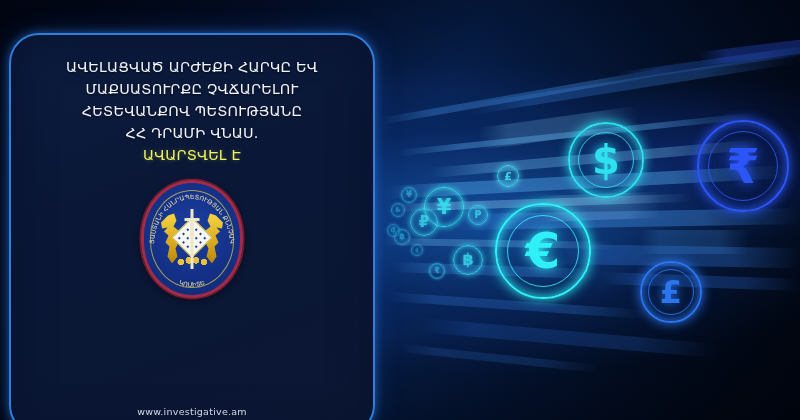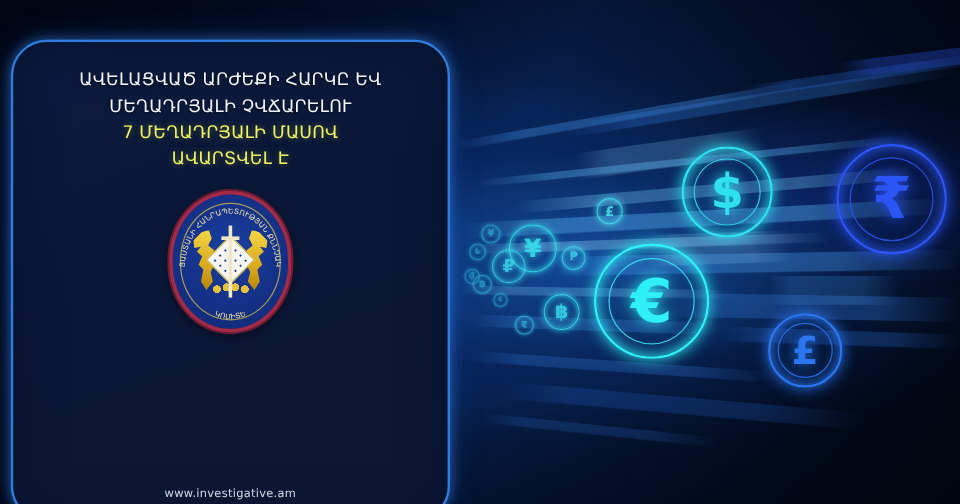--- a/index.html
+++ b/index.html
@@ -231,22 +231,23 @@
       </div>
       <div class="coin" style="left: 411px; top: 244px; width: 12px; height: 12px; color: rgb(42, 163, 210); border: 1px solid rgb(42, 163, 210); font-size: 6px; box-shadow: rgb(42, 163, 210) 0px 0px 3px, rgb(42, 163, 210) 0px 0px 3px inset; opacity: 0.7;">
         <span class="sym" style="text-shadow: rgb(42, 163, 210) 0px 0px 3px;">¢</span>
       </div>
     </div>
 
   <div class="panel">
 
     <div class="headline">
       <span class="line">ԱՎԵԼԱՑՎԱԾ ԱՐԺԵՔԻ ՀԱՐԿԸ ԵՎ</span>
-      <span class="line">ՄԵՂԱԴՐՅԱԼԻ ՉՎՃԱՐԵԼՈՒ</span>
-      <span class="line hl">7 ՄԵՂԱԴՐՅԱԼԻ ՄԱՍՈՎ</span>
+      <span class="line">ՄԱՔՍԱՏՈՒՐՔԸ ՉՎՃԱՐԵԼՈՒ</span>
+      <span class="line">ՀԵՏԵՎԱՆՔՈՎ ՊԵՏՈՒԹՅԱՆԸ</span>
+      <span class="line">ՀՀ ԴՐԱՄԻ ՎՆԱՍ.</span>
       <span class="line hl">ԱՎԱՐՏՎԵԼ Է</span>
     </div>
 
     <div class="emblem-wrap">
       <div class="emblem">
         <div class="innerband"></div>
         <svg class="rimtext" viewBox="0 0 96 112">
           <defs>
             <path id="arcTop" d="M 10,62 A 38,46 0 0 1 86,62"></path>
             <path id="arcBot" d="M 12,60 A 36,44 0 0 0 84,60"></path>

